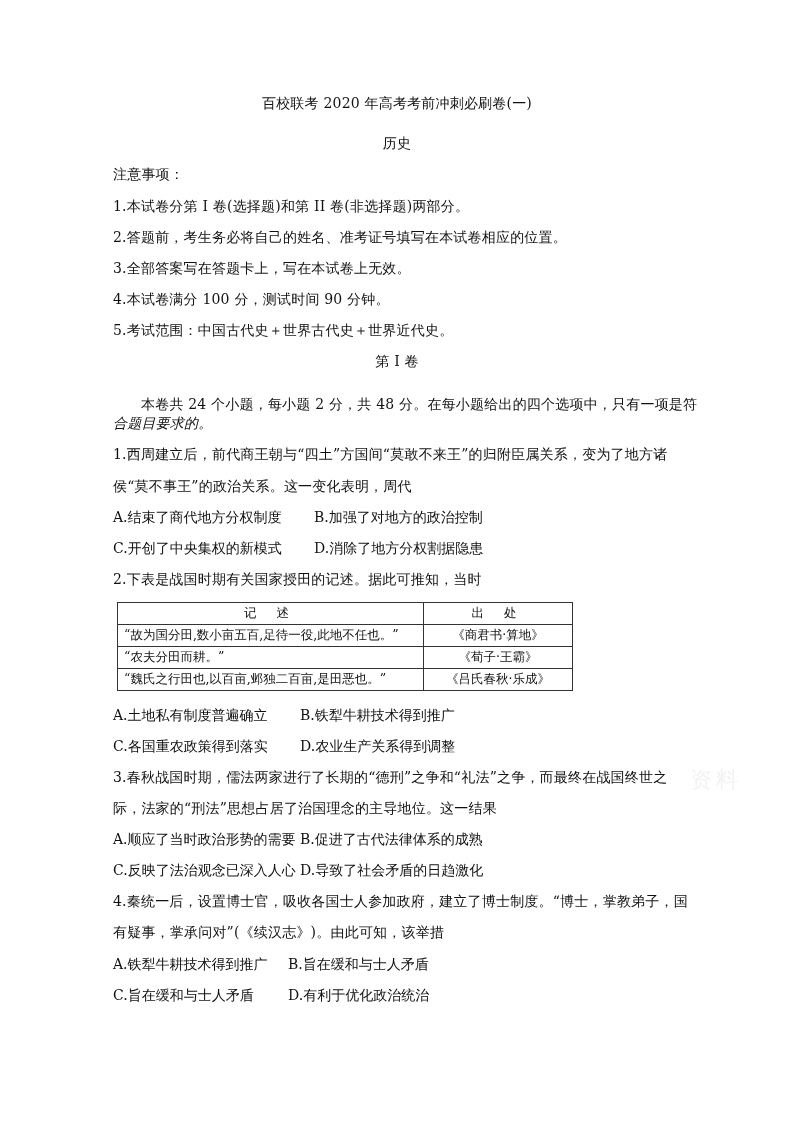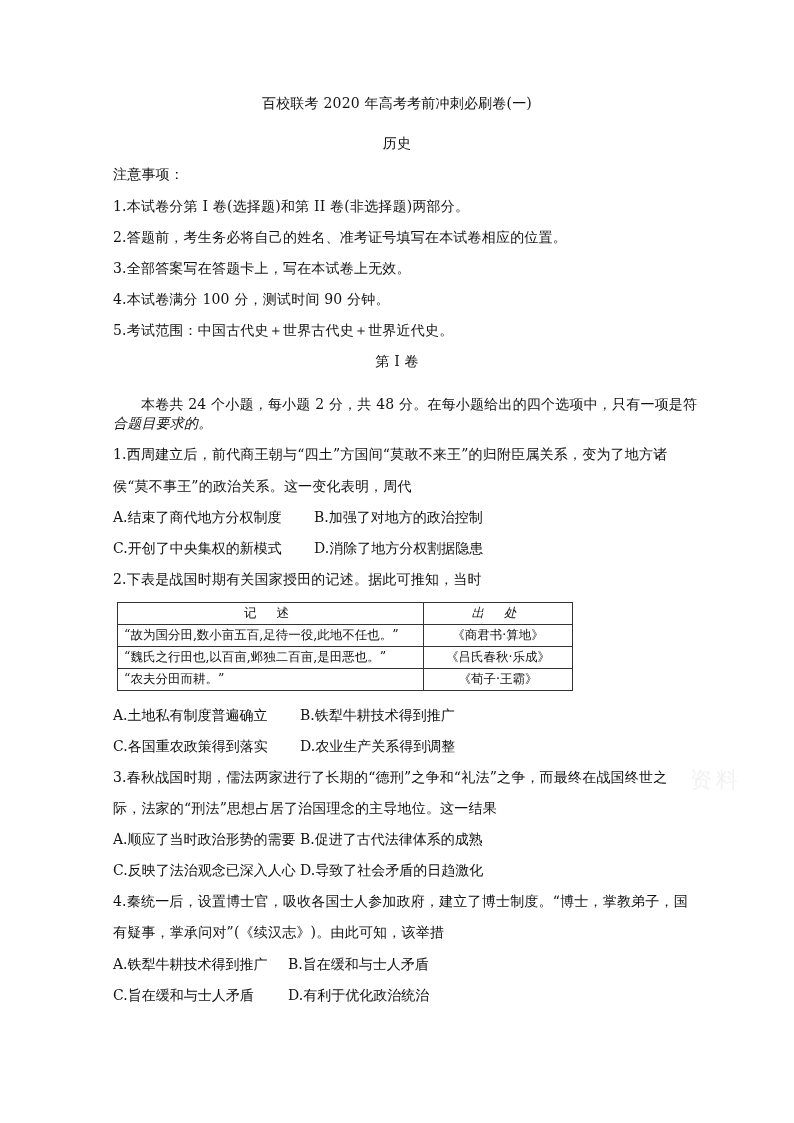--- a/index.html
+++ b/index.html
@@ -36,33 +36,33 @@
 <div class="opt" style="left:113px; top:509px;">A.结束了商代地方分权制度</div>
 <div class="opt" style="left:314px; top:509px;">B.加强了对地方的政治控制</div>
 <div class="opt" style="left:113px; top:540px;">C.开创了中央集权的新模式</div>
 <div class="opt" style="left:314px; top:540px;">D.消除了地方分权割据隐患</div>
 
 <div class="line" style="top:571px;">2.下表是战国时期有关国家授田的记述。据此可推知，当时</div>
 <table class="rec">
   <tbody>
       <tr>
     <th>记 述</th>
-    <th style="width:136px;font-style:italic;">出 处</th>
+    <th style="width:136px;">出 处</th>
   </tr>
   <tr>
     <td>“故为国分田,数小亩五百,足待一役,此地不任也。”</td>
     <td class="src">《商君书·算地》</td>
   </tr>
   <tr>
+    <td>“农夫分田而耕。”</td>
+    <td class="src">《荀子·王霸》</td>
+  </tr>
+  <tr>
     <td>“魏氏之行田也,以百亩,邺独二百亩,是田恶也。”</td>
     <td class="src">《吕氏春秋·乐成》</td>
-  </tr>
-  <tr>
-    <td>“农夫分田而耕。”</td>
-    <td class="src">《荀子·王霸》</td>
   </tr>
 </tbody>
   </table>
 <div class="opt" style="left:113px; top:707px;">A.土地私有制度普遍确立</div>
 <div class="opt" style="left:300px; top:707px;">B.铁犁牛耕技术得到推广</div>
 <div class="opt" style="left:113px; top:738px;">C.各国重农政策得到落实</div>
 <div class="opt" style="left:300px; top:738px;">D.农业生产关系得到调整</div>
 
 <div class="line" style="top:769px;">3.春秋战国时期，儒法两家进行了长期的“德刑”之争和“礼法”之争，而最终在战国终世之</div>
 <div class="line" style="top:800px;">际，法家的“刑法”思想占居了治国理念的主导地位。这一结果</div>

